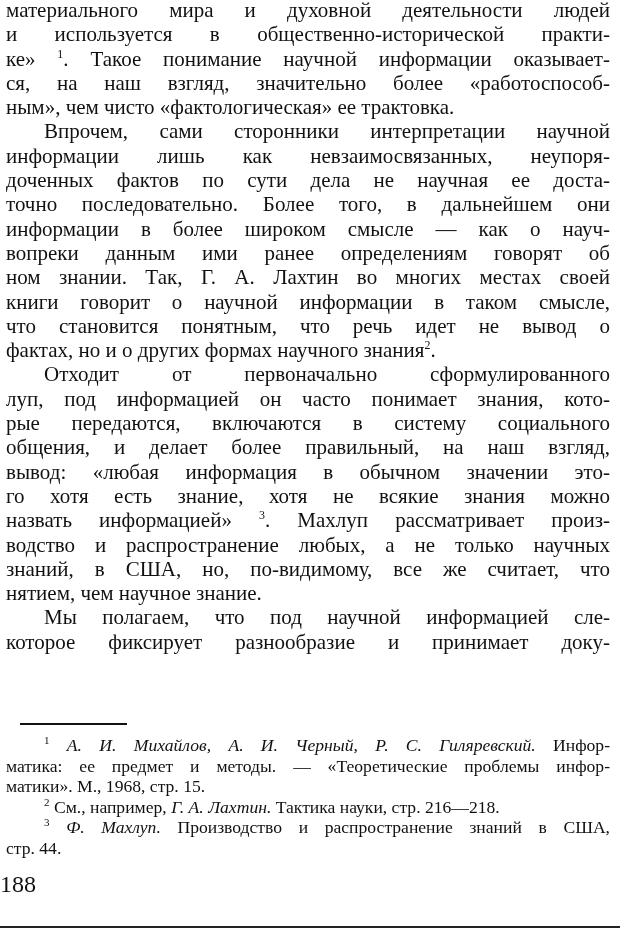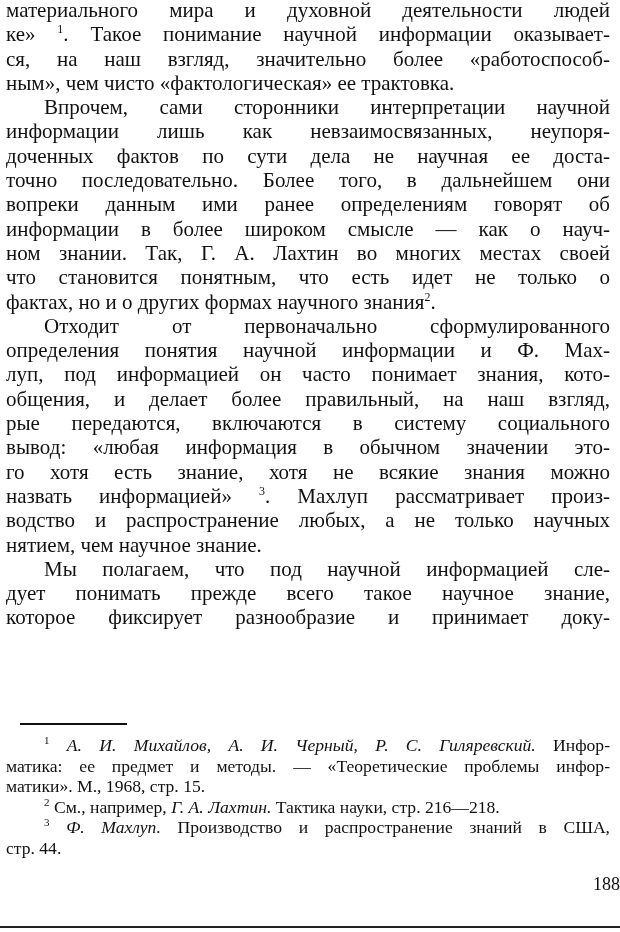--- a/index.html
+++ b/index.html
@@ -12,64 +12,65 @@
   .line.indent { padding-left:38px; }
   sup { font-size:12px; line-height:0; vertical-align:super; }
   .rule { position:absolute; left:20px; top:723px; width:107px; height:2px; background:#111; }
   .notes { position:absolute; left:6px; top:735px; width:604px; }
   .nline { display:block; height:20.6px; line-height:20.6px; font-size:17.6px;
            white-space:nowrap; text-align:justify; text-align-last:justify; }
   .nline.last { text-align-last:left; }
   .nline.indent { padding-left:38px; }
   .nline sup { font-size:11px; }
   i { font-style:italic; }
-  .page-num { position:absolute; left:0; width:620px; top:872px; text-align:right;
-              font-size:18px; line-height:24px; }
+  .page-num { position:absolute; left:0; width:620px; top:872px; text-align:left;
+              font-size:24px; line-height:24px; }
   .bottom-rule { position:absolute; left:0; top:926px; width:620px; height:2px; background:#222; }
 </style>
 </head>
 <body>
 
 <div class="body-text">
 
   <div>
     <span class="line">материального мира и духовной деятельности людей</span>
+    <span class="line">и используется в общественно-исторической практи-</span>
     <span class="line"><span>ке» </span><sup>1</sup><span>. Такое понимание научной информации оказывает-</span></span>
     <span class="line">ся, на наш взгляд, значительно более «работоспособ-</span>
     <span class="line last">ным», чем чисто «фактологическая» ее трактовка.</span>
   </div>
 
   <div>
     <span class="line indent">Впрочем, сами сторонники интерпретации научной</span>
     <span class="line">информации лишь как невзаимосвязанных, неупоря-</span>
     <span class="line">доченных фактов по сути дела не научная ее доста-</span>
     <span class="line">точно последовательно. Более того, в дальнейшем они</span>
+    <span class="line">информации в более широком смысле — как о науч-</span>
     <span class="line">вопреки данным ими ранее определениям говорят об</span>
-    <span class="line">информации в более широком смысле — как о науч-</span>
     <span class="line">ном знании. Так, Г. А. Лахтин во многих местах своей</span>
-    <span class="line">что становится понятным, что есть идет не только о</span>
+    <span class="line">книги говорит о научной информации в таком смысле,</span>
+    <span class="line">что становится понятным, что речь идет не вывод о</span>
     <span class="line last"><span>фактах, но и о других формах научного знания</span><sup>2</sup><span>.</span></span>
   </div>
 
   <div>
     <span class="line indent">Отходит от первоначально сформулированного</span>
-    <span class="line">определения понятия научной информации и Ф. Мах-</span>
     <span class="line">луп, под информацией он часто понимает знания, кото-</span>
+    <span class="line">рые передаются, включаются в систему социального</span>
     <span class="line">общения, и делает более правильный, на наш взгляд,</span>
-    <span class="line">рые передаются, включаются в систему социального</span>
     <span class="line">вывод: «любая информация в обычном значении это-</span>
     <span class="line">го хотя есть знание, хотя не всякие знания можно</span>
     <span class="line"><span>назвать информацией» </span><sup>3</sup><span>. Махлуп рассматривает произ-</span></span>
     <span class="line">водство и распространение любых, а не только научных</span>
+    <span class="line">знаний, в США, но, по-видимому, все же считает, что</span>
     <span class="line last">нятием, чем научное знание.</span>
   </div>
 
   <div>
     <span class="line indent">Мы полагаем, что под научной информацией сле-</span>
-    <span class="line">дует понимать прежде всего такое научное знание,</span>
     <span class="line">которое фиксирует разнообразие и принимает доку-</span>
   </div>
 </div>
 
 <div class="rule"></div>
 
 <div class="notes">
   <div>
     <span class="nline indent"><sup>1</sup> <i>А. И. Михайлов, А. И. Черный, Р. С. Гиляревский.</i><span> Инфор-</span></span>
     <span class="nline">матика: ее предмет и методы. — «Теоретические проблемы инфор-</span>

